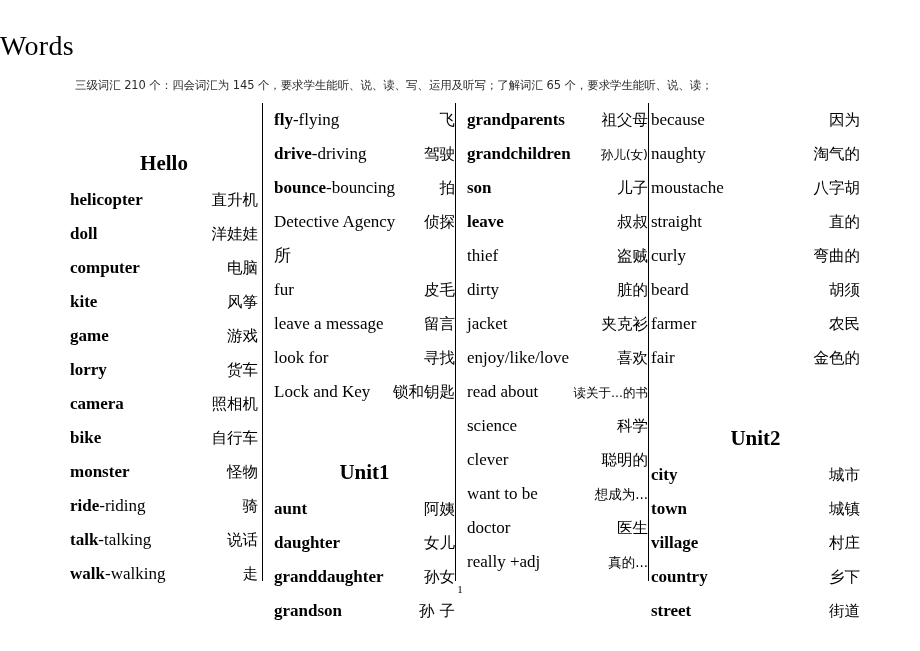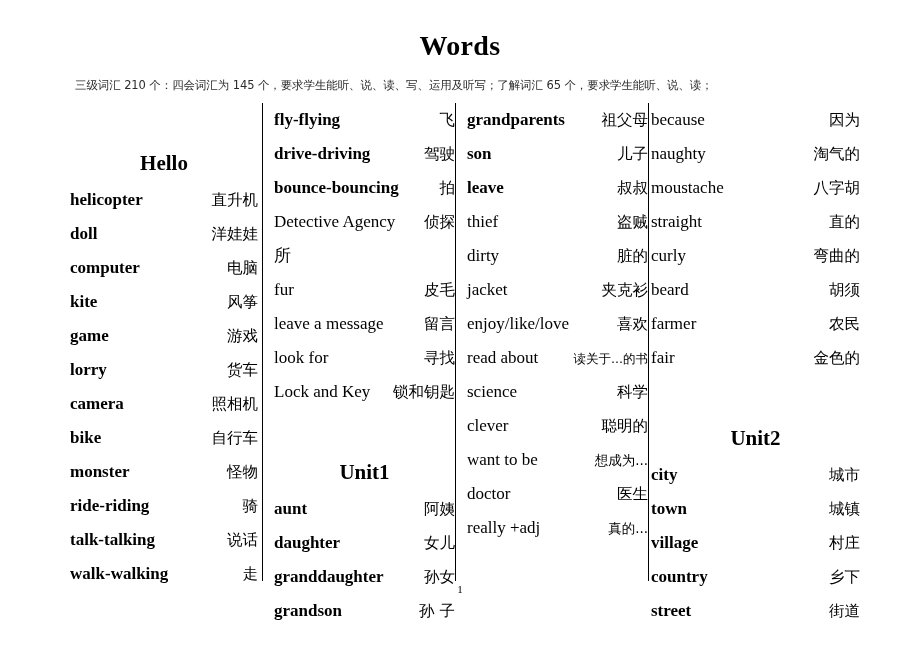--- a/index.html
+++ b/index.html
@@ -16,23 +16,22 @@
     position: relative;
   }
   .page {
     position: relative;
     width: 920px;
     height: 651px;
     box-sizing: border-box;
     padding: 0;
   }
   .doc-title {
-    text-align: center;
     font-family: "Liberation Serif", "DejaVu Serif", serif;
-    font-weight: bold;
+    font-weight: normal;
     font-size: 28px;
     line-height: 1.0;
     margin: 0;
     padding-top: 32px;
     letter-spacing: 0.3px;
   }
   .intro {
     font-family: "DejaVu Sans", "Liberation Sans", sans-serif;
     font-size: 11.5px;
     line-height: 1.4;
@@ -79,21 +78,21 @@
     align-items: baseline;
     justify-content: space-between;
     height: 34px;
     line-height: 34px;
     font-size: 17px;
     white-space: nowrap;
     overflow: visible;
   }
   .en { font-weight: normal; }
   .en.b { font-weight: bold; }
-  .en .suffix { font-weight: bold; }
+  .en .suffix { font-weight: normal; }
   .zh {
     font-family: "DejaVu Sans", "Liberation Sans", sans-serif;
     font-size: 15.5px;
     padding-left: 8px;
   }
   .zh.small {
     font-size: 12.5px;
   }
   .zh.mid {
     font-size: 13.5px;
@@ -226,20 +225,24 @@
           <span class="en b">grandson</span>
           <span class="zh">孙 子</span>
         </div>
       </div>
     <div class="col col-2">
         <div class="entry">
           <span class="en b">grandparents</span>
           <span class="zh">祖父母</span>
         </div>
         <div class="entry">
+          <span class="en b">grandchildren</span>
+          <span class="zh small">孙儿(女)</span>
+        </div>
+        <div class="entry">
           <span class="en b">son</span>
           <span class="zh">儿子</span>
         </div>
         <div class="entry">
           <span class="en b">leave</span>
           <span class="zh">叔叔</span>
         </div>
         <div class="entry">
           <span class="en">thief</span>
           <span class="zh">盗贼</span>

